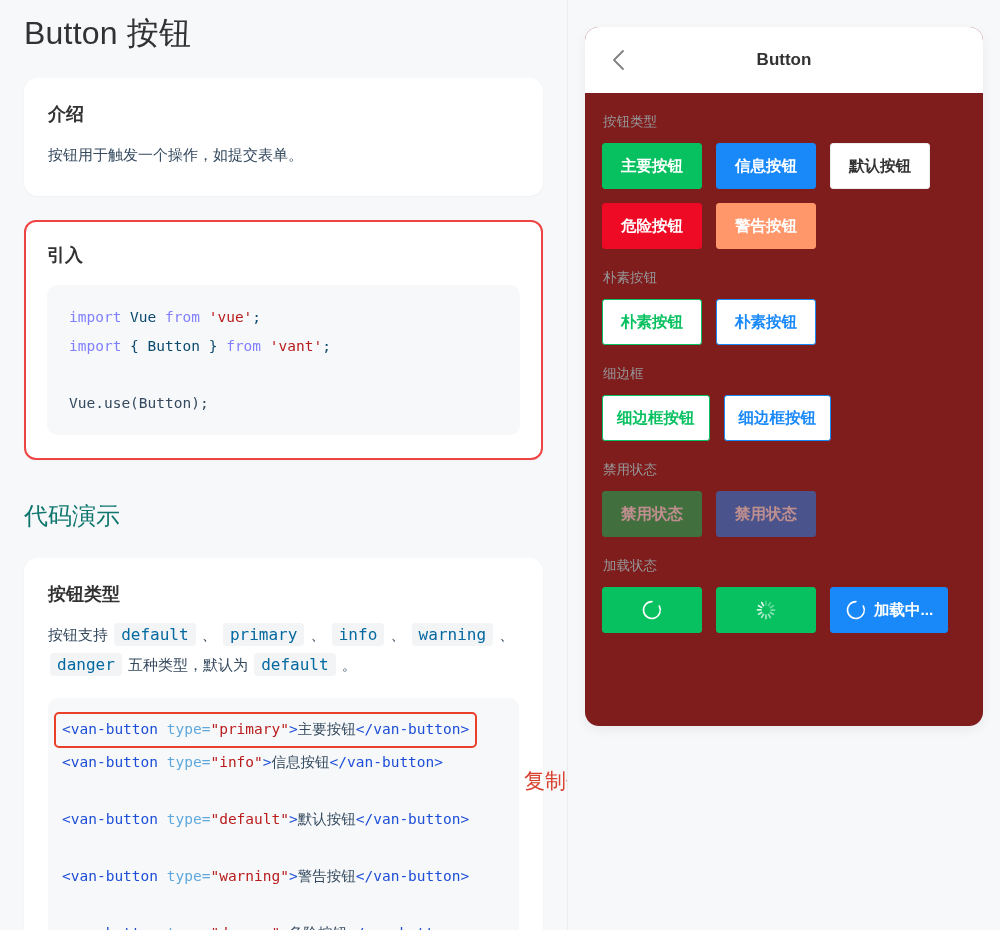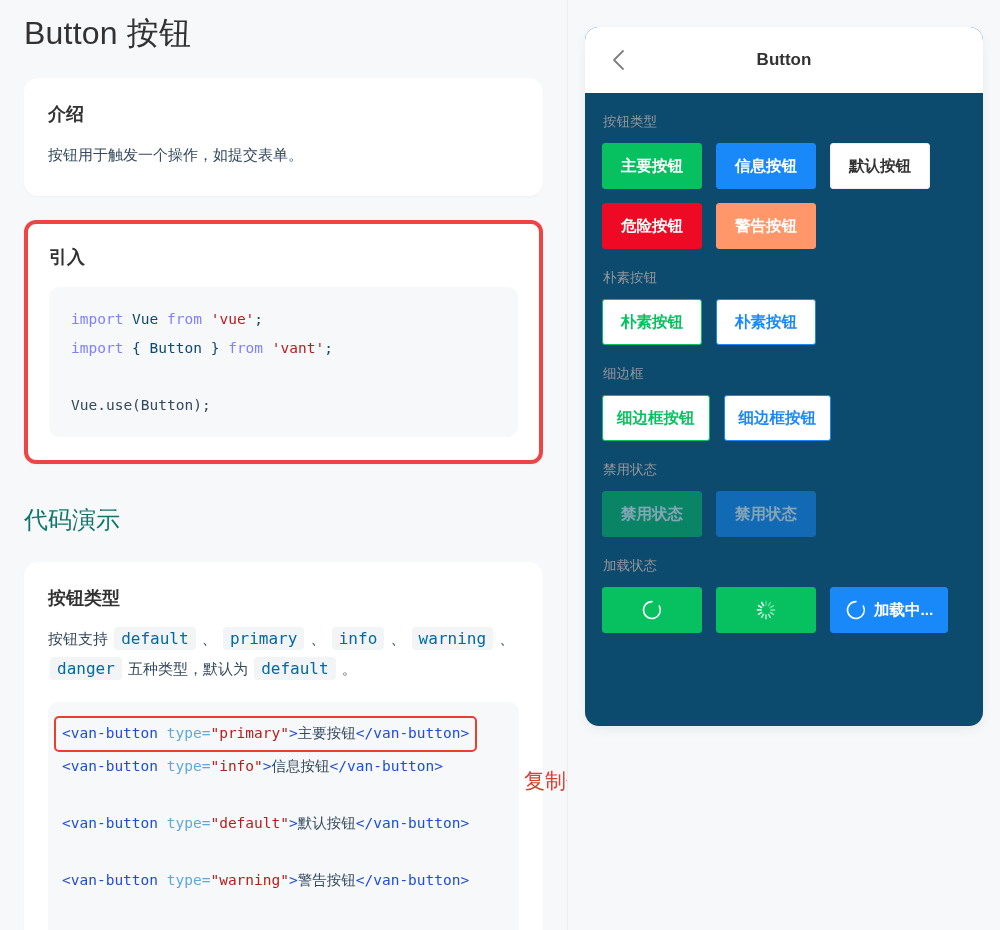--- a/index.html
+++ b/index.html
@@ -36,21 +36,21 @@
   }
   .card {
     background: #fff;
     border-radius: 14px;
     margin-top: 24px;
     padding: 22px 24px 26px 24px;
     box-shadow: 0 1px 2px rgba(50,50,51,.04);
     position: relative;
   }
   .card.highlight {
-    border: 4px solid #ef4444;
+    border: 2px solid #ef4444;
     border-radius: 12px;
     padding: 19px 21px 23px 21px;
   }
   .card h3 {
     font-size: 18px;
     font-weight: 700;
     color: #323233;
     line-height: 28px;
     margin-bottom: 12px;
   }
@@ -120,21 +120,21 @@
     width: 432px;
     height: 930px;
     position: relative;
     background: #f7f8fa;
   }
   .sim-panel {
     position: absolute;
     left: 17px; top: 27px;
     width: 398px;
     height: 699px;
-    background: #0c4a6e;
+    background: #7f1d1d;
     border-radius: 14px;
     box-shadow: 0 4px 12px rgba(0,0,0,.06);
     overflow: hidden;
   }
   .sim-header {
     height: 66px;
     background: #fff;
     display: flex;
     align-items: center;
     justify-content: center;

